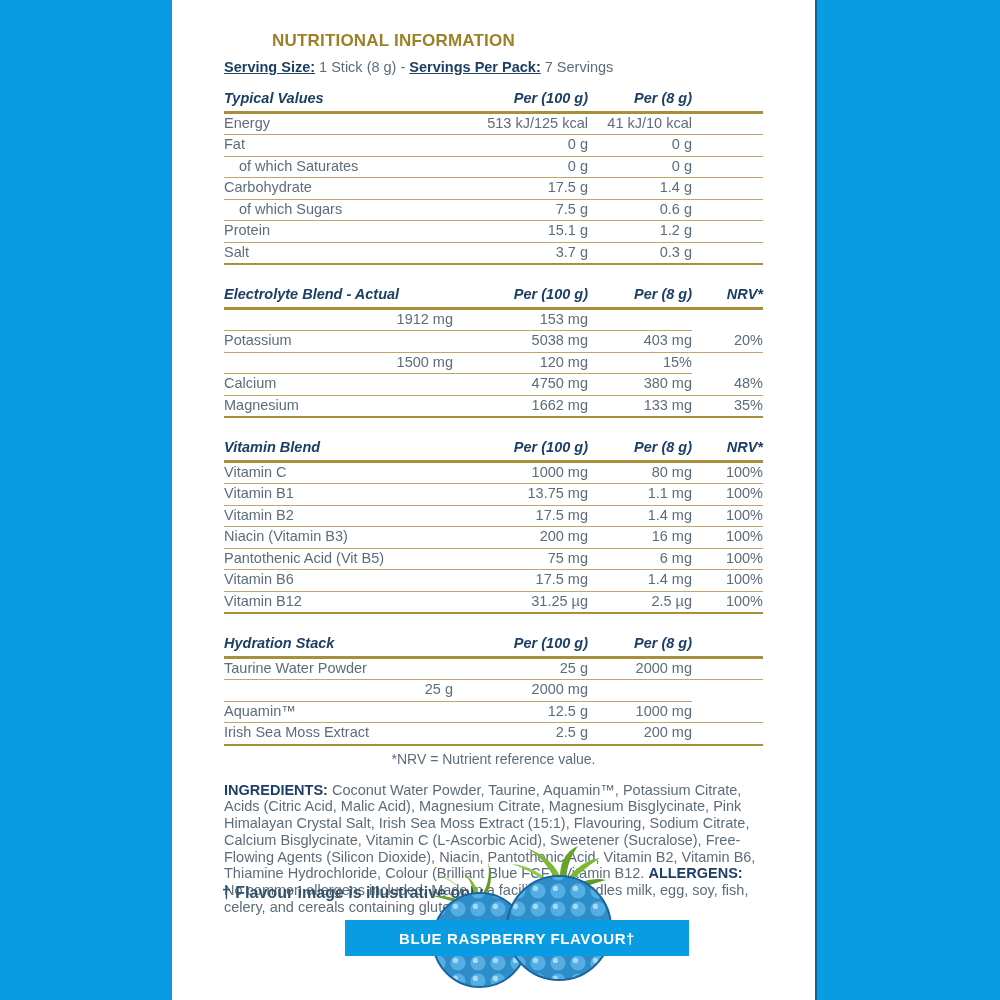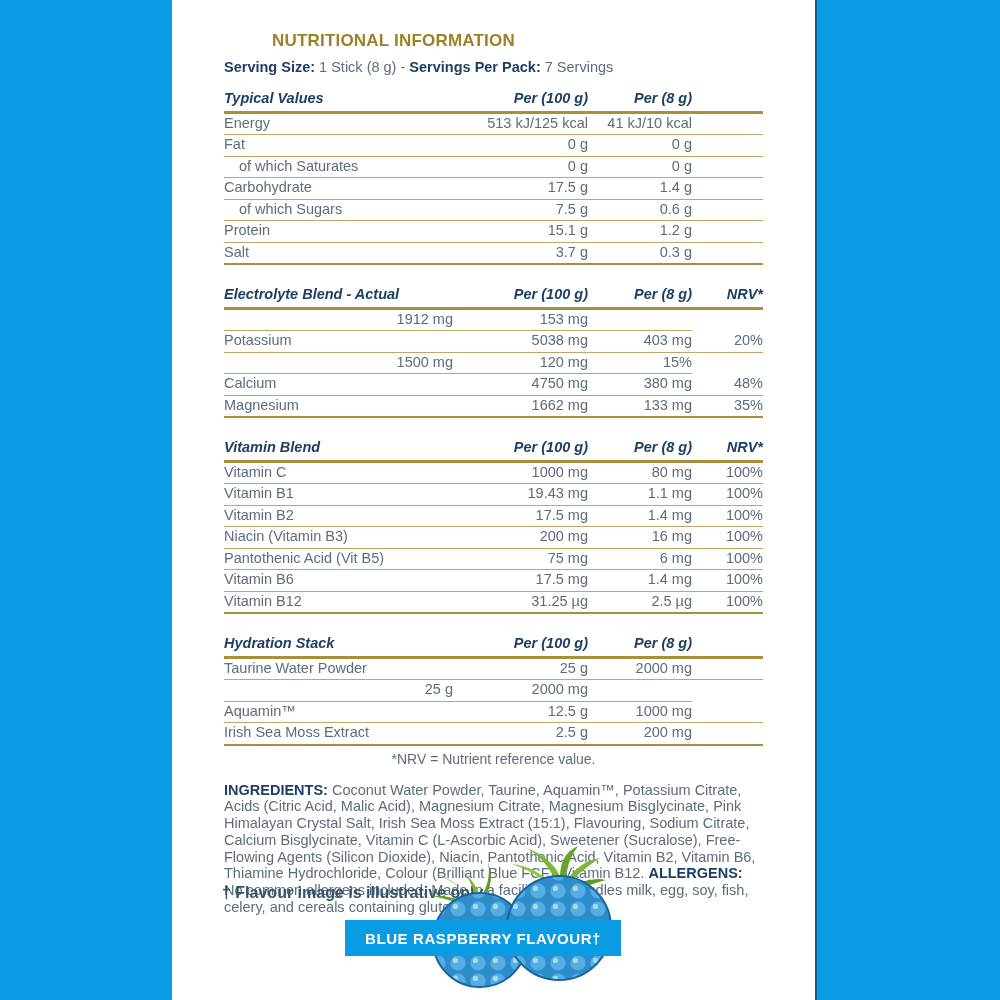--- a/index.html
+++ b/index.html
@@ -12,36 +12,36 @@
   }
   .side-bar{position:absolute;top:0;height:1000px;background:var(--blue);}
   .side-bar.left{left:0;width:172px;}
   .side-bar.right{left:815px;width:185px;border-left:2px solid rgba(13,59,86,.55);box-sizing:border-box;}
   .content{
     position:absolute;left:172px;top:0;width:643px;height:1000px;
     background:#fff;box-sizing:border-box;padding:0 52px;
   }
   .page-title{margin-top:31px;font-size:17px;font-weight:800;letter-spacing:.2px;color:var(--gold);margin-left:48px;}
   .serving-line{margin-top:8px;font-size:14.5px;color:var(--gray);}
-  .serving-line b{color:var(--navy);font-weight:700;}
+  .serving-line b{color:var(--navy);font-weight:700;text-decoration:underline;}
   .ntable{margin-top:19px;}
   .ntable.first{margin-top:13px;}
   .trow{display:grid;grid-template-columns:229px 135px 104px 71px;font-size:14.5px;line-height:15.5px;color:var(--gray);}
   .trow>div{border-bottom:1px solid var(--line-thin);padding:2px 0 3px;}
   .trow.thead>div{border-bottom:3px solid var(--line-thick);padding:3px 0 4px;font-weight:700;color:var(--navy);font-style:italic;}
   .trow.tlast>div{border-bottom:2px solid var(--line-thick);}
   .trow .c1,.trow .c2,.trow .c3{text-align:right;}
   .trow>div.ind{padding-left:15px;}
   .nrv-note{margin-top:5px;font-size:14px;color:var(--gray);text-align:center;}
   .ingredients{margin-top:15px;font-size:14.5px;line-height:16.8px;color:var(--gray);}
   .ingredients b{color:var(--navy);font-weight:700;}
   .flavour-footnote{position:absolute;left:222px;top:884px;font-size:16px;font-weight:700;color:#33536b;letter-spacing:0;}
   .berries{position:absolute;left:408px;top:846px;width:230px;height:150px;}
   .flavour-banner{
-    position:absolute;left:345px;top:920px;width:276px;height:36px;
+    position:absolute;left:345px;top:920px;width:344px;height:36px;
     background:var(--blue);display:flex;align-items:center;justify-content:center;
     color:#fff;font-size:15px;font-weight:700;letter-spacing:.6px;
   }
 </style>
 </head>
 <body style="--blue: #0a9ce2; --gold: #9d8127; --navy: #1d3f63; --gray: #5d6c7b;">
 
 <div class="side-bar left"></div>
 <div class="side-bar right"></div>
 
@@ -150,21 +150,21 @@
         <div class="c3">NRV*</div>
       </div>
       <div class="trow">
         <div class="c0">Vitamin C</div>
         <div class="c1">1000 mg</div>
         <div class="c2">80 mg</div>
         <div class="c3">100%</div>
       </div>
       <div class="trow">
         <div class="c0">Vitamin B1</div>
-        <div class="c1">19.43 mg</div>
+        <div class="c1">13.75 mg</div>
         <div class="c2">1.1 mg</div>
         <div class="c3">100%</div>
       </div>
       <div class="trow">
         <div class="c0">Vitamin B2</div>
         <div class="c1">17.5 mg</div>
         <div class="c2">1.4 mg</div>
         <div class="c3">100%</div>
       </div>
       <div class="trow">

